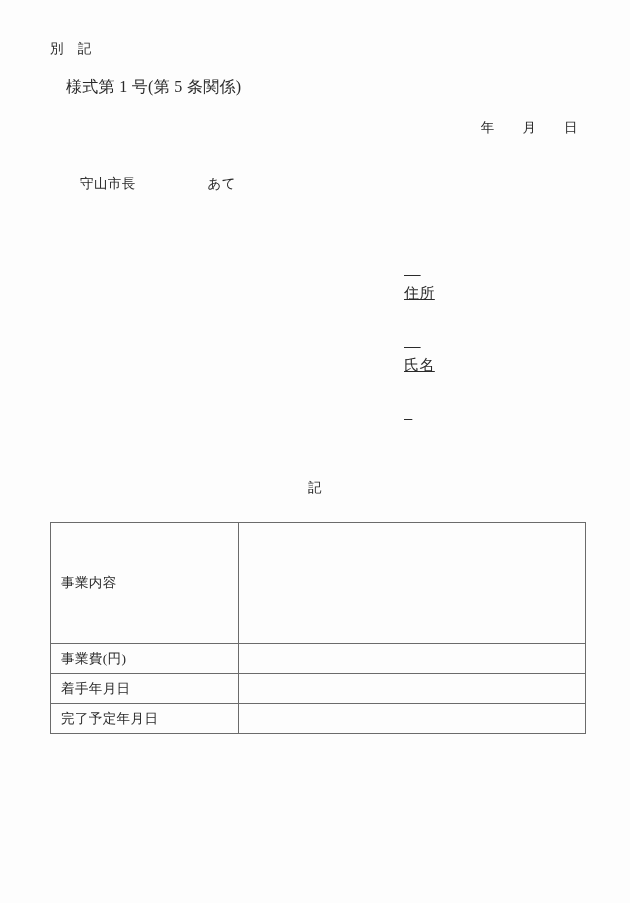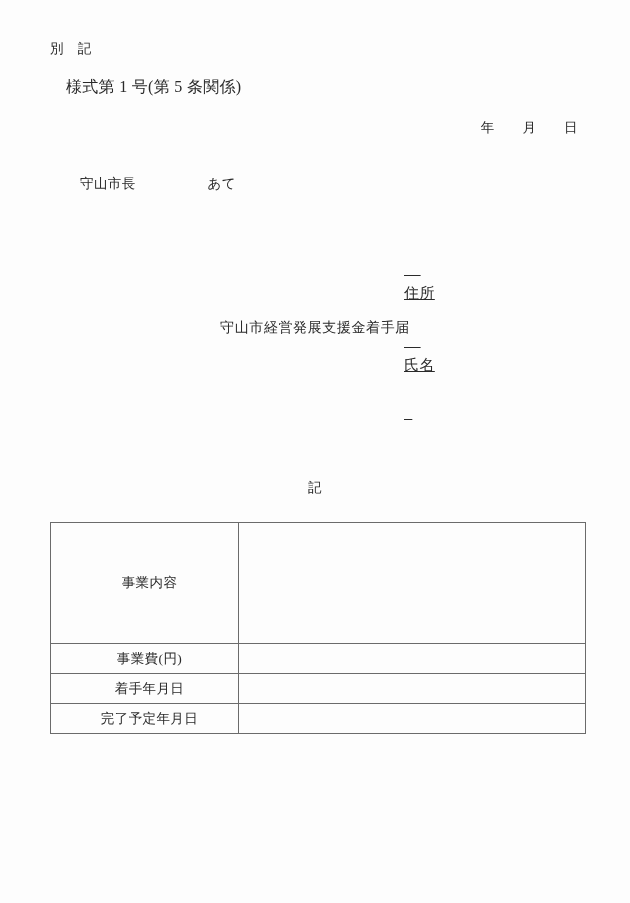--- a/index.html
+++ b/index.html
@@ -54,21 +54,21 @@
     table-layout: fixed;
   }
   #form-table td {
     border: 1px solid #6b6b6b;
     font-size: 13.5px;
     letter-spacing: 0.4px;
     padding: 0 0 0 10px;
     vertical-align: middle;
     background: transparent;
   }
-  #form-table .label-col { width: 177px; text-align: center; }
+  #form-table .label-col { width: 177px; }
   #form-table .value-col { width: 346px; padding: 0; }
   #form-table tr.tall td { height: 120px; }
   #form-table tr.short td { height: 29px; }
 </style>
 </head>
 <body>
 
 <div class="page">
 
   <div class="abs" id="bekki">別　記</div>
@@ -77,21 +77,20 @@
 
   <div class="abs" id="date-line">年　　月　　日</div>
 
   <div class="abs" id="addressee-row"><span>守山市長</span><span class="gap"></span><span>あて</span></div>
 
   <div class="abs" id="applicant">
     <div>住所</div>
     <div>氏名</div>
   </div>
 
-  <div class="abs" id="doc-title">守山市経営発展支援金着手届</div>
 
 
   <div class="abs" id="ki-mark">記</div>
 
   <table id="form-table">
     <tbody>
       <tr class="tall">
         <td class="label-col">事業内容</td>
         <td class="value-col"></td>
       </tr>

